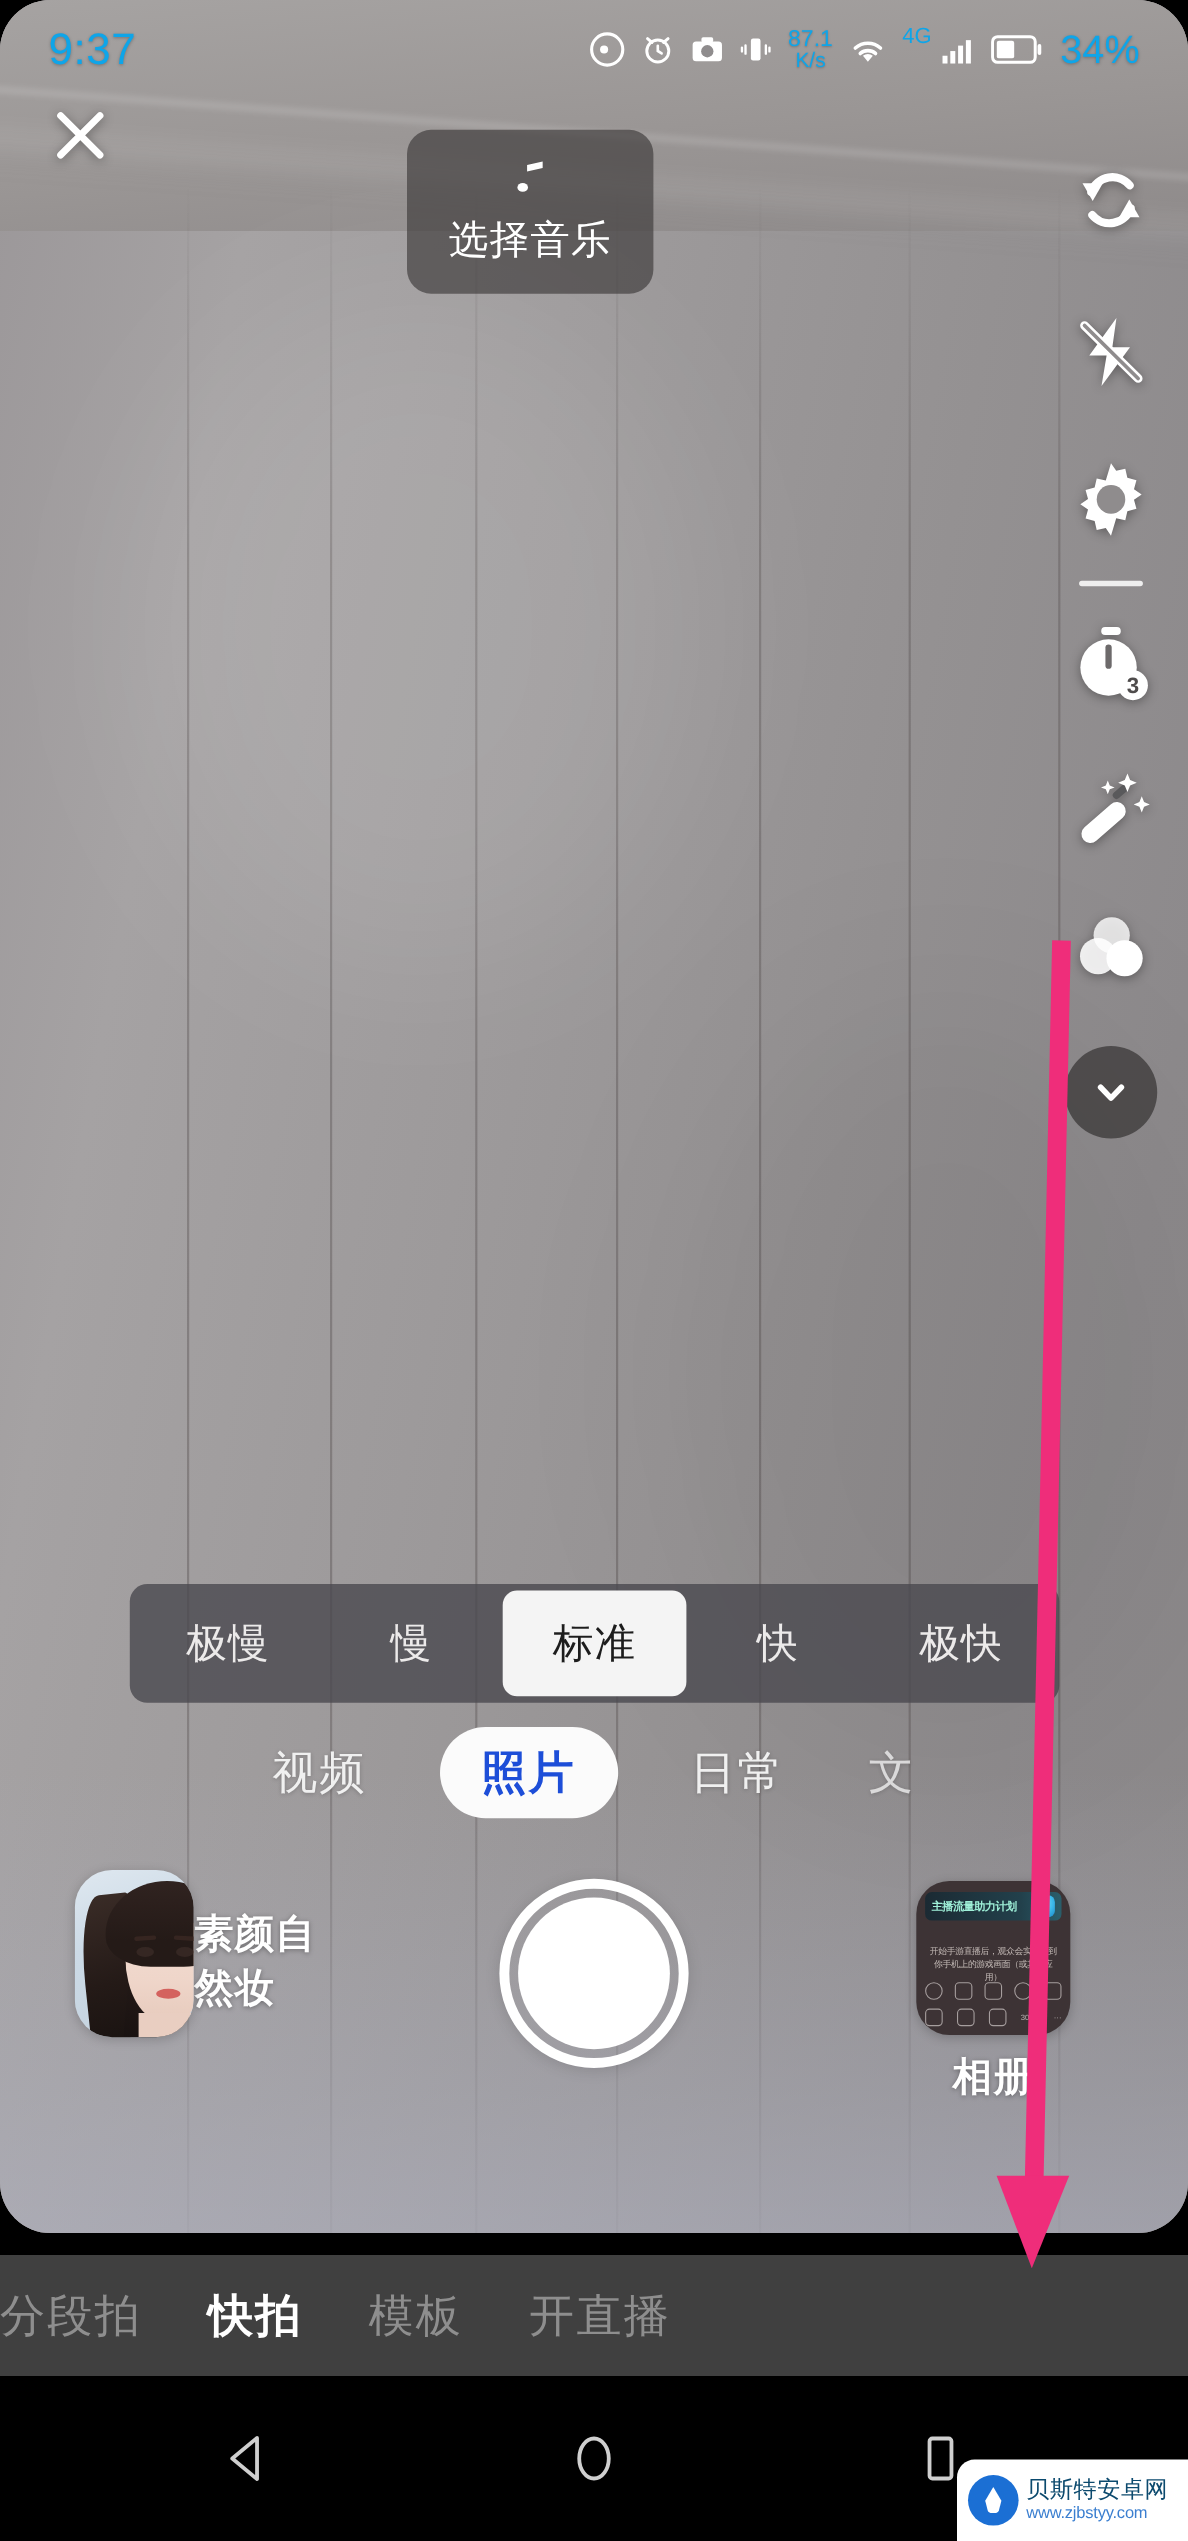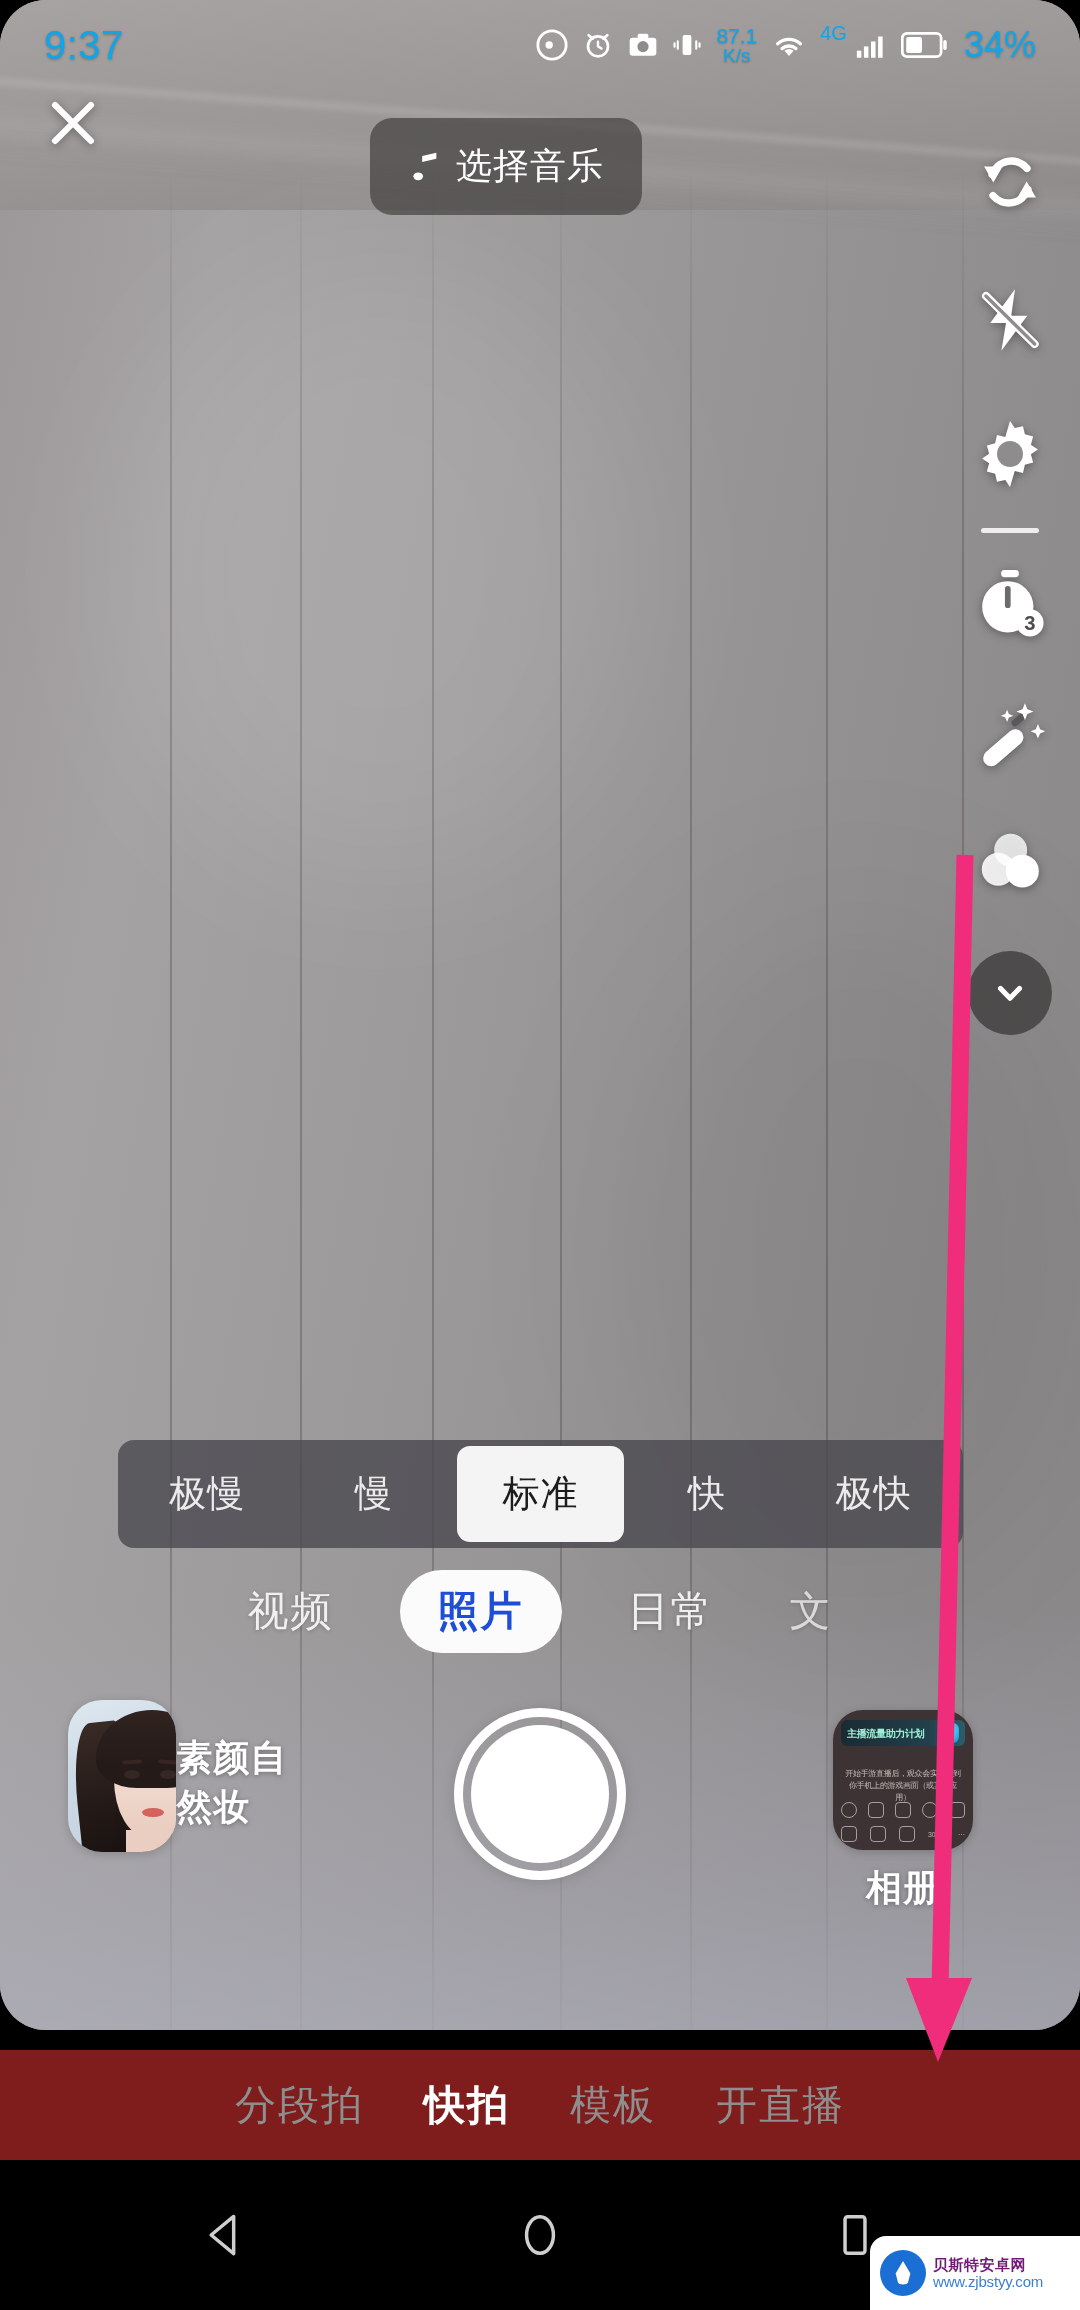--- a/index.html
+++ b/index.html
@@ -161,20 +161,21 @@
     position: absolute;
     left: 370px;
     top: 118px;
     display: flex;
     align-items: center;
     gap: 14px;
     background: rgba(60,58,58,0.66);
     padding: 24px 38px;
     border-radius: 22px;
     z-index: 22;
+    flex-direction: column;
   }
   #music-btn .label {
     color: #fff;
     font-size: 36px;
     letter-spacing: 1px;
   }
 
   
   #right-rail {
     position: absolute;
@@ -474,24 +475,23 @@
 
   
   #bottom-modes {
     position: absolute;
     left: 0;
     top: 2050px;
     width: 1080px;
     height: 110px;
     display: flex;
     align-items: center;
-    justify-content: center;
     gap: 60px;
     z-index: 20;
-    background: #7f1d1d;
+    background: #404040;
   }
   .bmode {
     color: #8e8e8e;
     font-size: 41px;
     letter-spacing: 2px;
   }
   .bmode.active {
     color: #ffffff;
     font-weight: bold;
   }
@@ -552,21 +552,21 @@
     justify-content: center;
     flex: none;
   }
   .wm-logo .drop {
     width: 16px; height: 24px;
     background: #ffffff;
     border-radius: 50% 50% 50% 50% / 62% 62% 38% 38%;
     clip-path: polygon(50% 0%, 96% 52%, 78% 98%, 22% 98%, 4% 52%);
   }
   .wm-texts { display: flex; flex-direction: column; line-height: 1.15; }
-  .wm-title { font-size: 15px; color: #701a75; font-weight: bold; letter-spacing: 0.5px; }
+  .wm-title { font-size: 21px; color: #0c4a6e; font-weight: normal; letter-spacing: 0.5px; }
   .wm-url { font-size: 15px; color: #3b7fd0; letter-spacing: -0.2px; }
 </style>
 </head>
 <body>
 
 <div id="screen">
 
   <div id="viewfinder">
     <div class="wall-base"></div>
     <div class="wall-top"></div>

